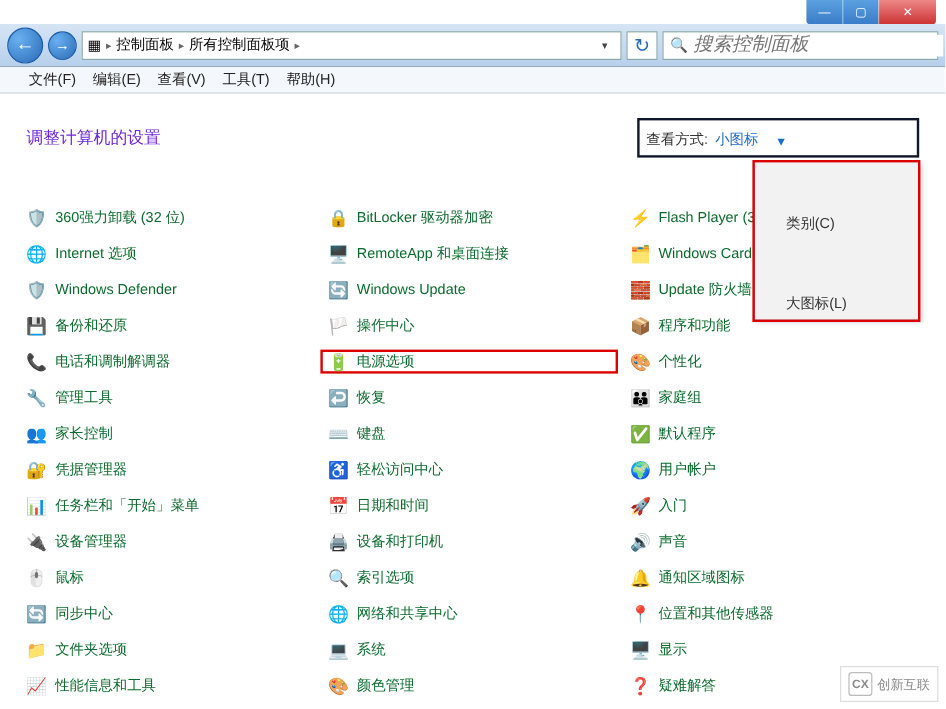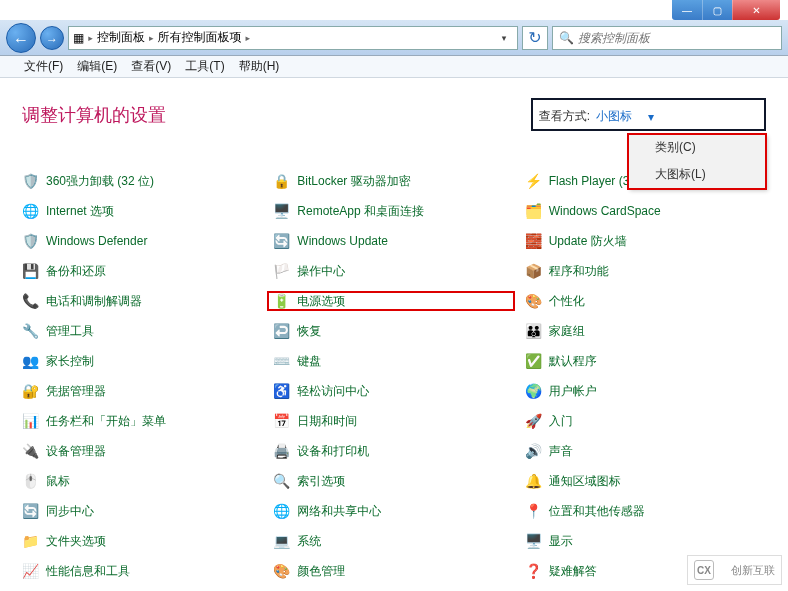--- a/index.html
+++ b/index.html
@@ -15,47 +15,47 @@
 
 .navbar { position: absolute; top: 20px; left: 0; right: 0; height: 36px; background: linear-gradient(#d6e5f5,#b8d0ec); display: flex; align-items: center; padding: 0 6px; gap: 4px; border-bottom: 1px solid #9ab; }
 .nav-back, .nav-fwd { width: 30px; height: 30px; border-radius: 50%; background: radial-gradient(circle at 30% 30%, #6ab0f0, #2a6cb8); display: flex; align-items: center; justify-content: center; color: #fff; font-size: 16px; border: 1px solid #1a5ca8; }
 .nav-fwd { width: 24px; height: 24px; font-size: 12px; }
 .address-bar { flex: 1; height: 24px; background: #fff; border: 1px solid #8aa; display: flex; align-items: center; padding: 0 4px; font-size: 12px; gap: 4px; }
 .address-bar .crumb { display: flex; align-items: center; gap: 2px; }
 .address-bar .sep { color: #666; font-size: 9px; }
 .addr-drop { width: 18px; text-align: center; color: #444; font-size: 9px; }
 .refresh-btn { width: 26px; height: 24px; background: #fff; border: 1px solid #8aa; display: flex; align-items: center; justify-content: center; color: #2a6cb8; }
 .search-box { width: 230px; height: 24px; background: #fff; border: 1px solid #8aa; display: flex; align-items: center; padding: 0 6px; font-size: 12px; }
-.search-box input { border: none; outline: none; flex: 1; font-size: 12px; color: #888; font-style: italic; }
+.search-box input { border: none; outline: none; flex: 1; font-size: 16px; color: #888; font-style: italic; }
 .search-icon { color: #2a6cb8; font-size: 12px; margin-right: 4px; }
 
 
 .menubar { position: absolute; top: 56px; left: 0; right: 0; height: 22px; background: #f4f8fc; border-bottom: 1px solid #d0d8e0; display: flex; align-items: center; padding: 0 24px; font-size: 12px; gap: 14px; }
 .menubar span { color: #222; }
 
 
 .content { position: absolute; top: 78px; left: 0; right: 0; bottom: 0; background: #fff; padding: 20px 22px; overflow: auto; }
 .heading-row { display: flex; justify-content: space-between; align-items: center; margin-bottom: 40px; }
-.heading { color: #be185d; font-size: 18px; font-weight: normal; }
+.heading { color: #6d28d9; font-size: 14px; font-weight: normal; }
 .view-by { font-size: 12px; color: #333; display: flex; align-items: center; gap: 6px; border: 2px solid #0f172a; padding: 8px 110px 4px 6px; position: relative; }
 .view-by .vb-link { color: #1a6cc8; display: flex; align-items: center; gap: 16px; }
 
 
 .view-dropdown { position: absolute; top: 34px; right: -2px; width: 138px; background: #f2f2f2; border: 1px solid #999; border-top: none; box-shadow: 2px 2px 4px rgba(0,0,0,0.2); z-index: 50; outline: 2px solid #d00; outline-offset: -1px; }
-.view-dropdown .vd-item { padding: 5px 8px 5px 26px; font-size: 12px; position: relative; }
+.view-dropdown .vd-item { padding: 5px 8px 5px 26px; font-size: 12px; position: relative; margin-top: 39px; }
 .view-dropdown .vd-item.checked::before { content: "●"; position: absolute; left: 8px; font-size: 8px; color: #333; }
 
 
 .items-grid { display: grid; grid-template-columns: repeat(3, 1fr); column-gap: 10px; row-gap: 10px; }
 .cp-item { display: flex; align-items: center; gap: 6px; font-size: 12px; color: #0b6b2c; height: 20px; cursor: pointer; }
 .cp-item .icon { width: 18px; height: 18px; flex-shrink: 0; display: flex; align-items: center; justify-content: center; font-size: 14px; }
 .cp-item.highlighted { border: 2px solid #d00; padding: 0 4px; margin-left: -6px; }
 
 
-.watermark { position: absolute; right: 6px; bottom: 6px; font-size: 11px; color: #888; background: rgba(255,255,255,0.85); padding: 4px 6px; border: 1px solid #ddd; display: flex; align-items: center; gap: 17px; }
+.watermark { position: absolute; right: 6px; bottom: 6px; font-size: 11px; color: #888; background: rgba(255,255,255,0.85); padding: 4px 6px; border: 1px solid #ddd; display: flex; align-items: center; gap: 4px; }
 .watermark .wm-logo { width: 20px; height: 20px; border: 1px solid #bbb; border-radius: 3px; display: flex; align-items: center; justify-content: center; font-size: 10px; color: #888; font-weight: bold; }
 </style>
 </head>
 <body>
 
 <div class="window-controls">
   <div class="window-btn min">—</div>
   <div class="window-btn max">▢</div>
   <div class="window-btn close">✕</div>
 </div>

